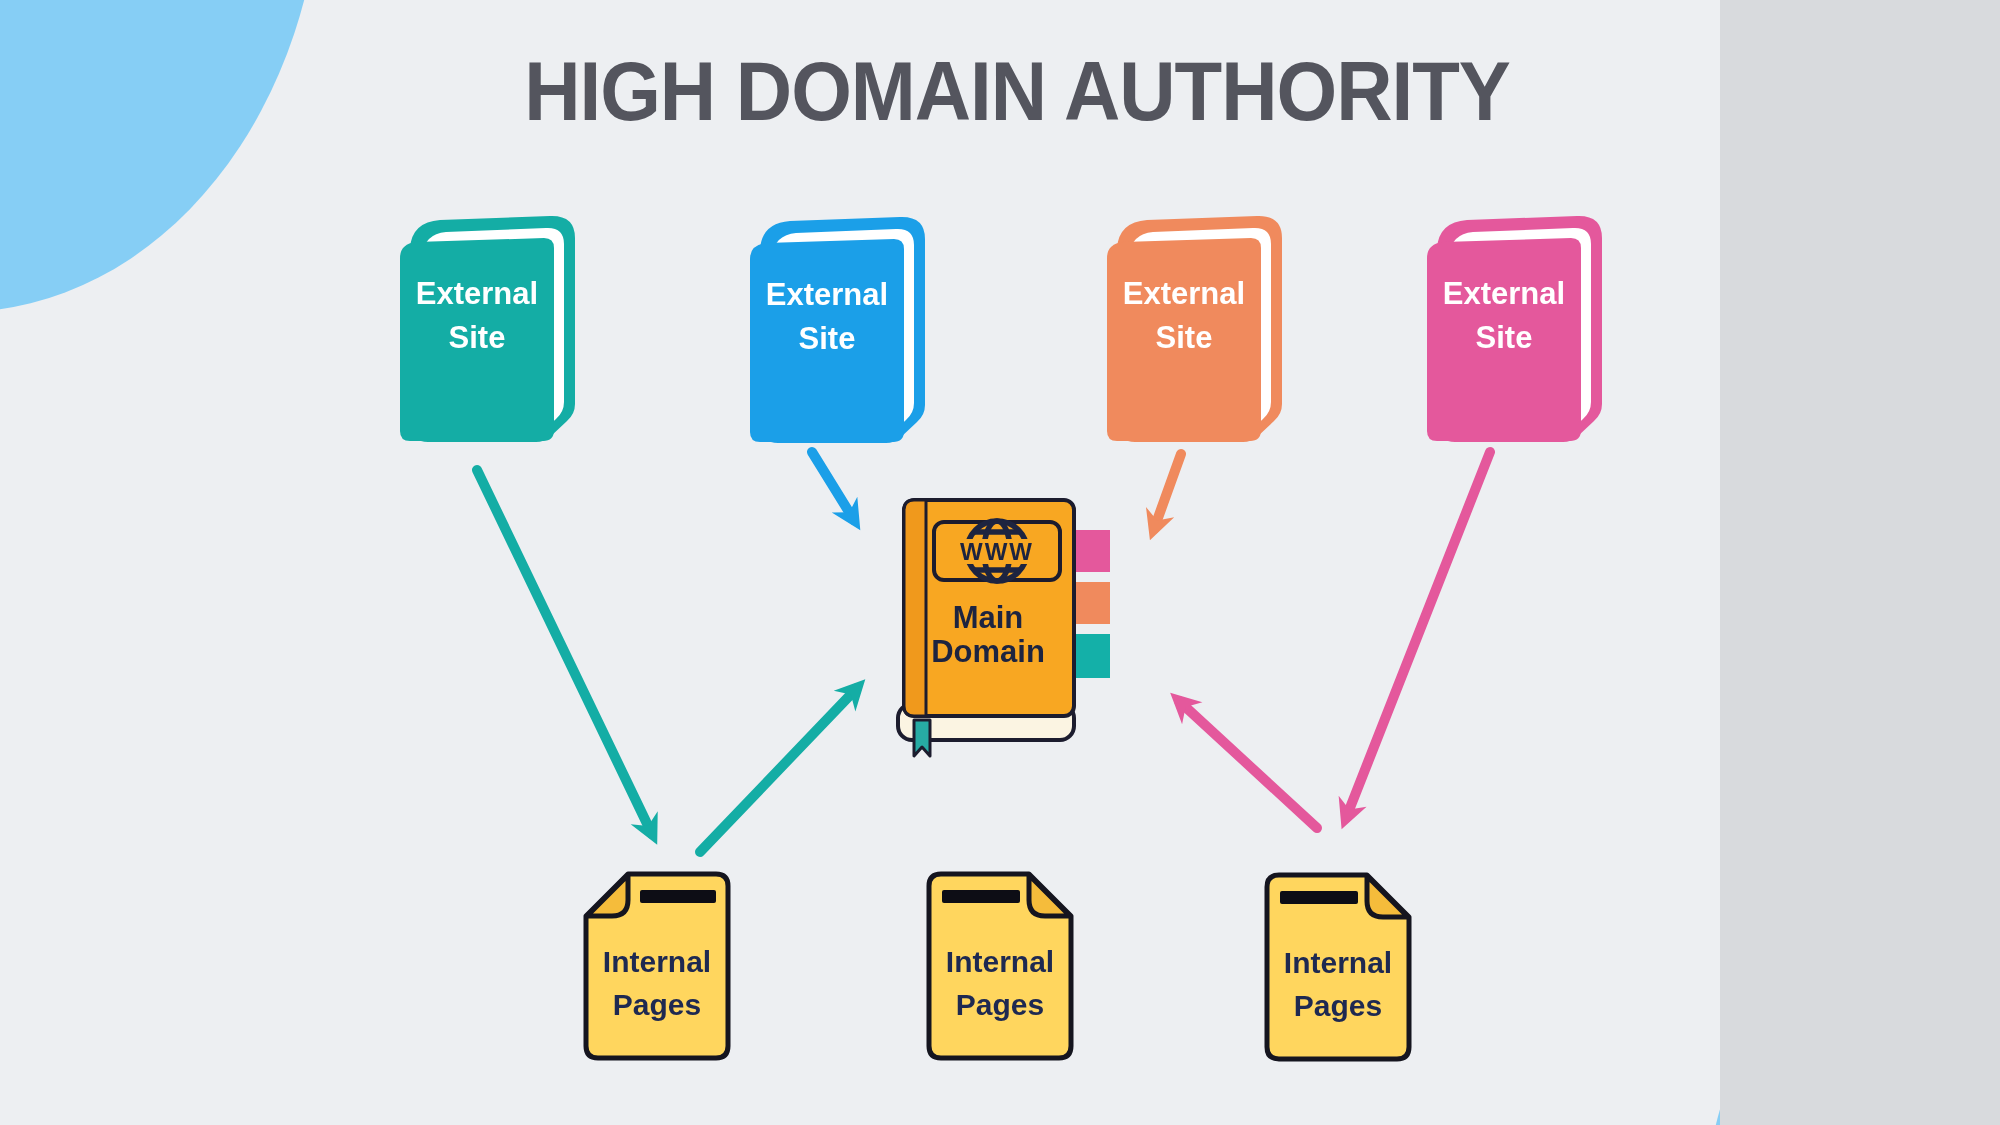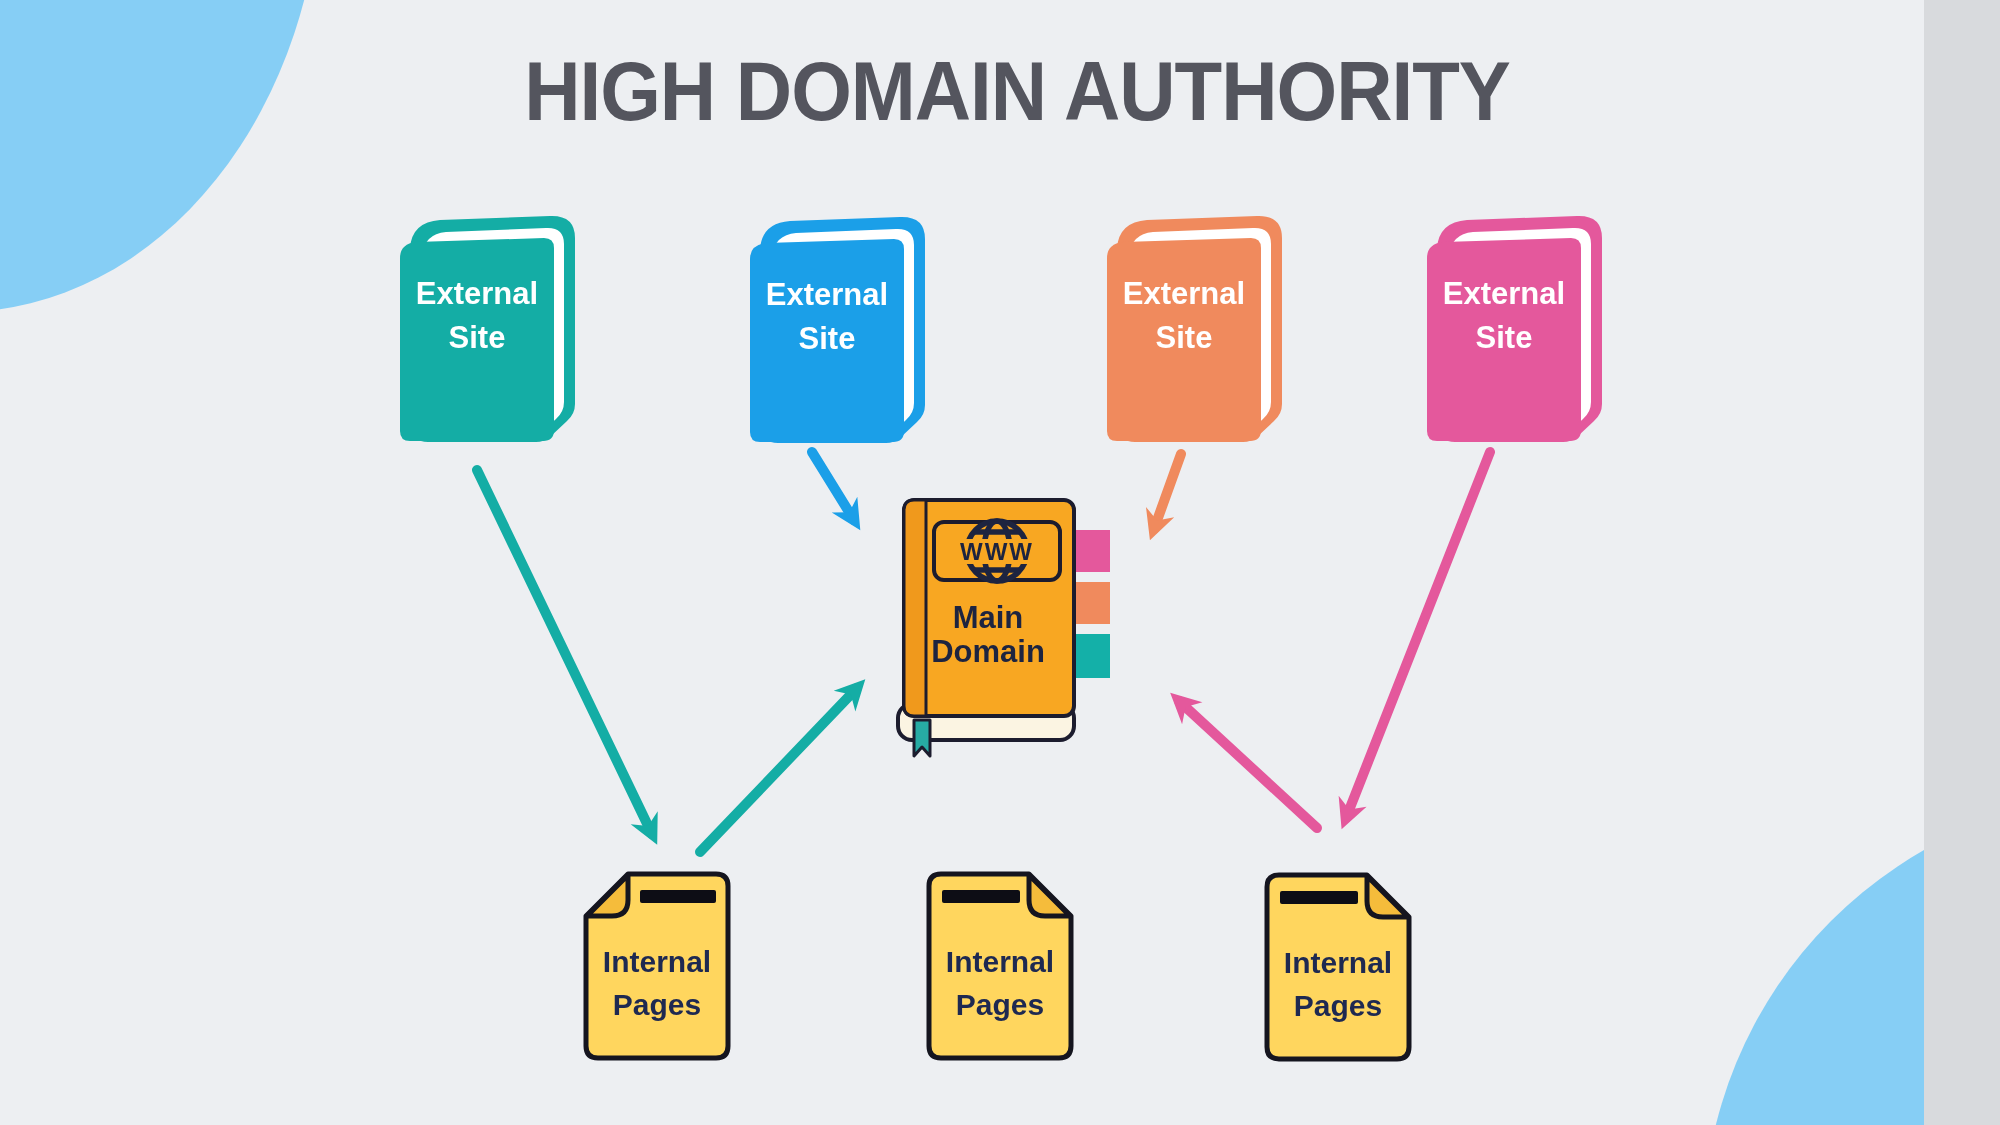--- a/index.html
+++ b/index.html
@@ -1,17 +1,17 @@
 <!DOCTYPE html>
 <html><head>
 <meta charset="utf-8">
 <style>
   html,body{margin:0;padding:0;background:#d8dadd;}
   .canvas{
-    position:relative;width:1924px;height:1125px;overflow:hidden;
+    position:relative;width:1720px;height:1125px;overflow:hidden;
     background:#EDEFF2;font-family:"Liberation Sans",sans-serif;
   }
   .layer{position:absolute;left:0;top:0;}
   .title{
     position:absolute;left:0;top:44px;width:2000px;text-align:center;
     font-size:78px;font-weight:bold;letter-spacing:-1px;color:#54555E;
     transform:scaleY(1.06);transform-origin:top center;
     padding-left:34px;box-sizing:border-box;white-space:nowrap;
   }
   svg{position:absolute;overflow:visible;}

